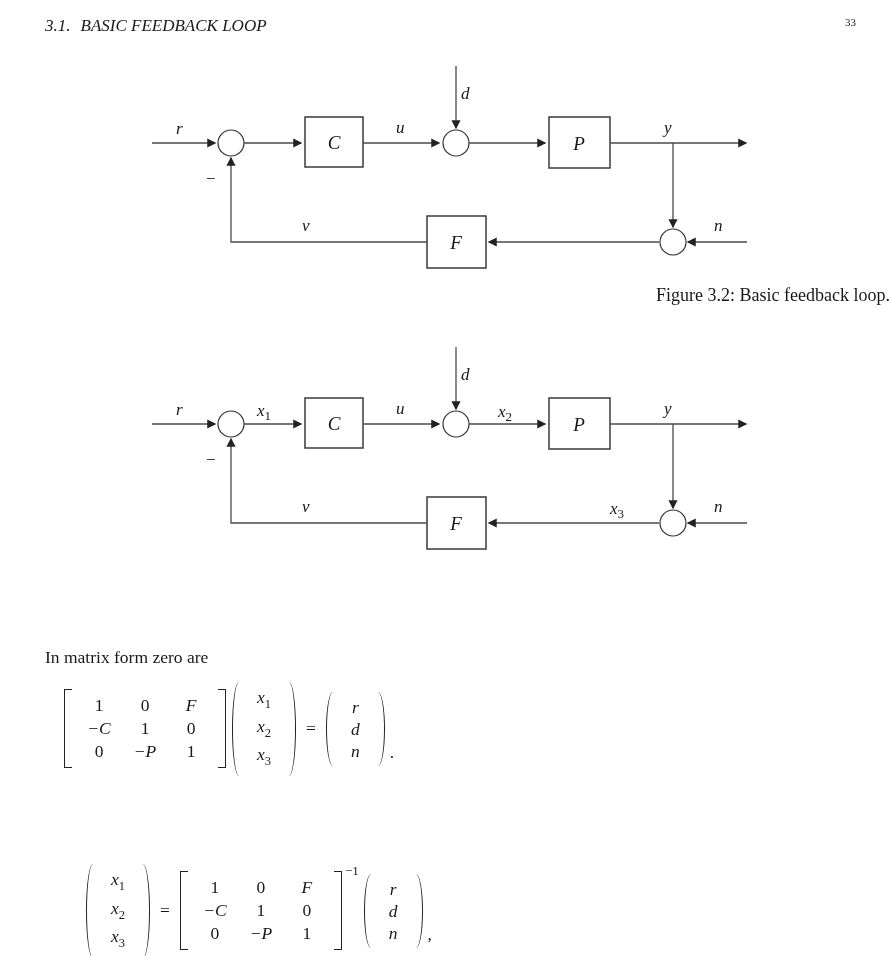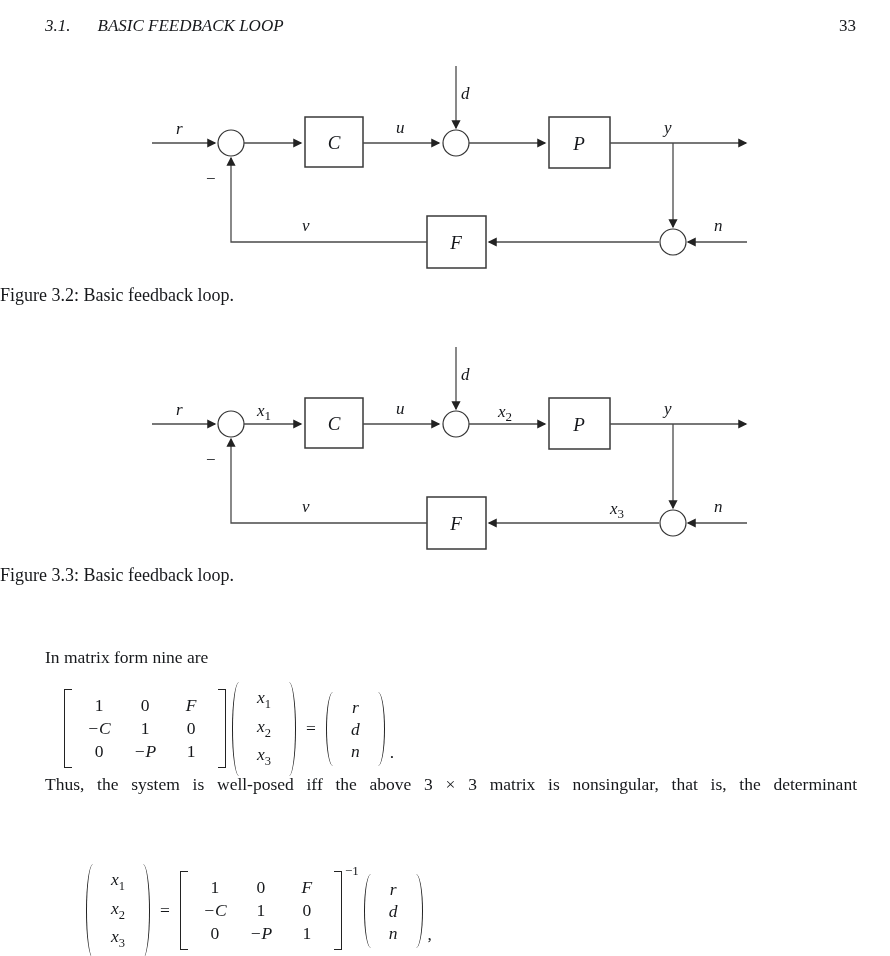--- a/index.html
+++ b/index.html
@@ -1,29 +1,29 @@
 <!DOCTYPE html>
 <html><head>
 <meta charset="utf-8">
 <style>
   html,body{margin:0;padding:0;background:#fff;}
   .page{position:relative;width:890px;height:956px;background:#ffffff;overflow:hidden;
         font-family:"Liberation Serif","DejaVu Serif",serif;color:#16181b;}
   
   .hdr-l{position:absolute;left:45px;top:16px;font-style:italic;font-size:17px;}
-  .hdr-l .num{margin-right:27px;}
-  .hdr-r{position:absolute;right:34px;top:16px;font-size:17px;}
+  .hdr-l .num{margin-right:10px;}
+  .hdr-r{position:absolute;right:34px;top:16px;font-size:11px;}
   
   svg.diagram{position:absolute;left:0;top:0;width:890px;height:956px;}
   svg text{font-size:17px;font-style:italic;fill:#14161a;
            font-family:"Liberation Serif","DejaVu Serif",serif;}
   svg text.rm{font-style:normal;}
   svg text.blk{font-size:19px;text-anchor:middle;}
   svg tspan.ss{font-size:13px;font-style:normal;}
-  .caption{position:absolute;left:0;width:890px;text-align:left;font-size:18px;}
+  .caption{position:absolute;left:0;width:890px;text-align:right;font-size:18px;}
   
   .intro{position:absolute;left:45px;top:647px;font-size:17.5px;}
   .para{position:absolute;left:45px;top:772px;width:812px;font-size:17.5px;line-height:25.4px;}
   .jl{text-align:justify;text-align-last:justify;}
   
   .eq{position:absolute;display:flex;align-items:center;font-size:17.5px;}
   .grp{display:flex;align-items:stretch;}
   .bl{width:7px;border:1.6px solid #222;border-right:none;}
   .br{width:7px;border:1.6px solid #222;border-left:none;}
   .pl{width:11px;border-left:1.5px solid #222;
@@ -116,23 +116,22 @@
       <text x="664" y="414">y</text>
       <text x="610" y="514"><tspan>x</tspan><tspan class="ss" dy="4">3</tspan></text>
       <text x="714" y="512">n</text>
       <text class="blk" x="456" y="530">F</text>
       <text x="302" y="512">v</text>
       <text class="rm" x="206" y="465">−</text>
     </g>
   </svg>
 
   <div class="caption" style="top:285px">Figure 3.2: Basic feedback loop.</div>
-  <div class="caption" style="top:565px">Figure 3.3: Basic feedback loop.</div>
-
-  <div class="intro">In matrix form nine are</div>
+
+  <div class="intro">In matrix form zero are</div>
 
   <div class="eq" style="left:64px;top:682px">
     <div class="grp">
       <div class="bl"></div>
       <div class="mx">
         <span>1</span>
         <span>0</span>
         <span class="it">F</span>
         <span class="it">−C</span>
         <span>1</span>
@@ -159,21 +158,20 @@
         <span class="vr"><i>r</i></span>
         <span class="vr"><i>d</i></span>
         <span class="vr"><i>n</i></span>
       </div>
       <div class="pr"></div>
     </div>
     <span class="punct">.</span>
   </div>
 
   <div class="para">
-    <div class="jl"><span>Thus, the system is well-posed iff the above 3 × 3 matrix is nonsingular, that is, the determinant</span></div>
   </div>
 
   <div class="eq" style="left:86px;top:864px">
     <div class="grp">
       <div class="pl"></div>
       <div class="vc">
         <span class="vr"><i>x</i><sub>1</sub></span>
         <span class="vr"><i>x</i><sub>2</sub></span>
         <span class="vr"><i>x</i><sub>3</sub></span>
       </div>

